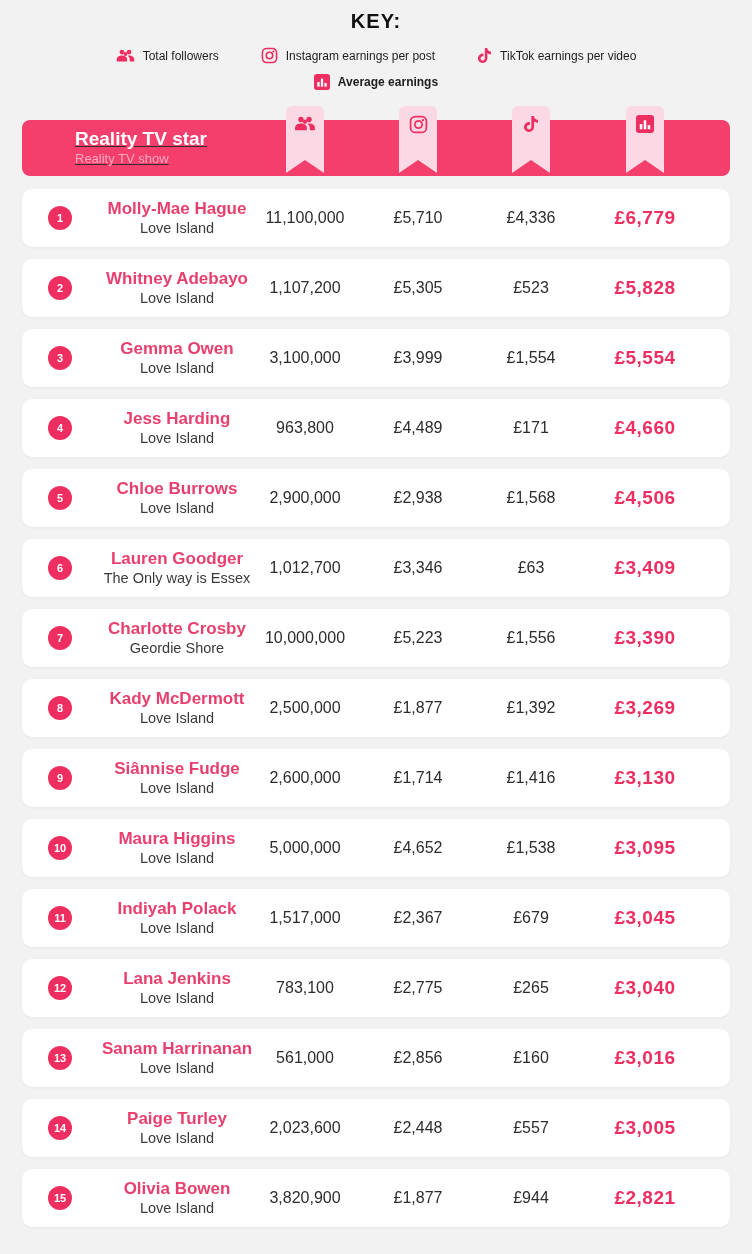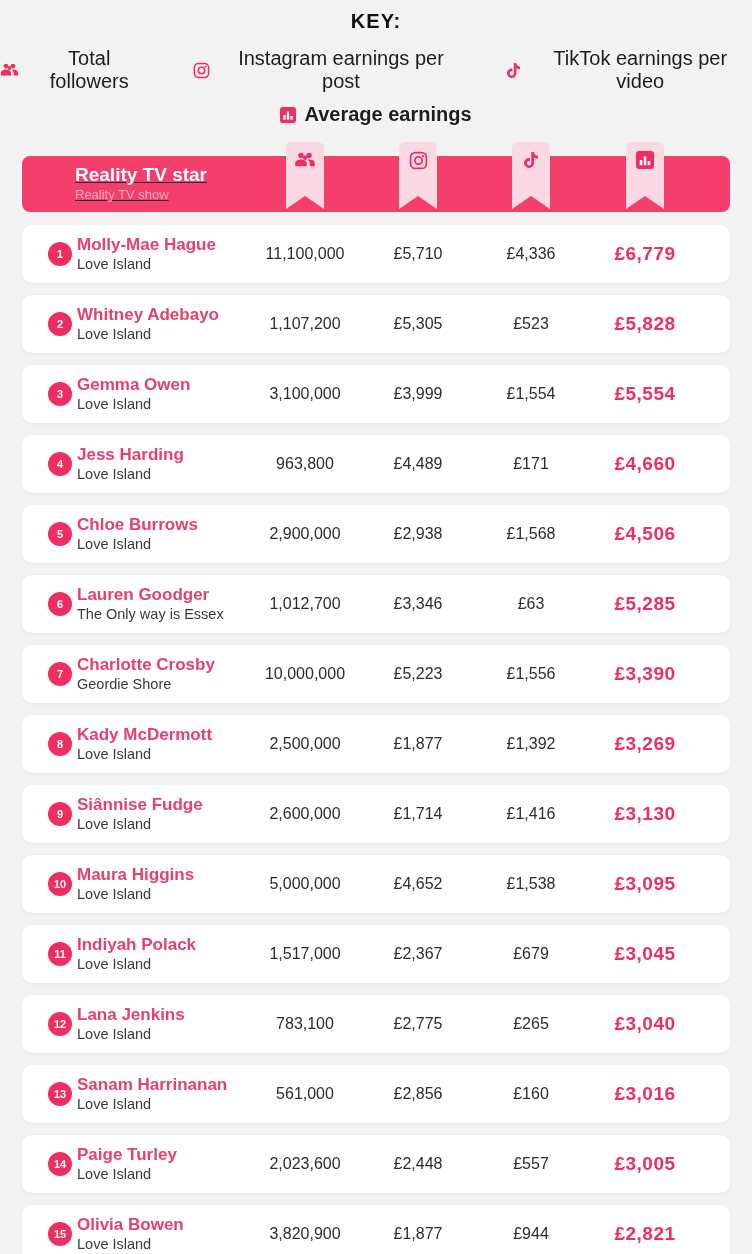--- a/index.html
+++ b/index.html
@@ -17,21 +17,21 @@
     background:var(--page-bg);
     font-family:"Liberation Sans","DejaVu Sans",sans-serif;
     color:var(--text-dark);
     overflow:hidden;
     position:relative;
   }
   
   .key-section{padding-top:10px;text-align:center;}
   .key-title{font-size:20px;font-weight:bold;letter-spacing:1px;color:#111;margin-bottom:14px;}
   .key-row{display:flex;justify-content:center;align-items:center;gap:42px;margin-bottom:10px;}
-  .key-item{display:flex;align-items:center;gap:8px;font-size:20px;color:#1d1d1d;}
+  .key-item{display:flex;align-items:center;gap:8px;font-size:12px;color:#1d1d1d;}
   .key-item.bold{font-weight:bold;}
   .ic{display:inline-flex;align-items:center;justify-content:center;}
   .ic svg{display:block;}
   
   .header-wrap{position:relative;margin:30px 22px 13px;height:56px;}
   .header-bar{
     position:absolute;inset:0;
     background:var(--header-bg);
     border-radius:8px;
     display:flex;flex-direction:column;justify-content:center;
@@ -67,21 +67,21 @@
     background:#ffffff;border-radius:10px;
     box-shadow:0 1px 3px rgba(0,0,0,0.05);
   }
   .rank-badge{
     position:absolute;left:26px;top:50%;transform:translateY(-50%);
     width:24px;height:24px;border-radius:50%;
     background:var(--accent);color:#fff;
     font-size:11px;font-weight:bold;
     display:flex;align-items:center;justify-content:center;
   }
-  .who{position:absolute;left:55px;top:50%;transform:translateY(-50%);line-height:1.2;width:200px;}
+  .who{position:absolute;left:55px;top:50%;transform:translateY(-50%);line-height:1.2;width:200px;text-align:center;}
   .who .name{color:var(--name-pink);font-size:17px;font-weight:bold;display:block;}
   .who .show{color:#3a3a3a;font-size:14.5px;display:block;margin-top:1px;}
   .val{
     position:absolute;top:50%;transform:translate(-50%,-50%);
     font-size:16px;color:#2c2c2c;white-space:nowrap;
   }
   .val.followers{left:283px;}
   .val.instagram{left:396px;}
   .val.tiktok{left:509px;}
   .val.average{left:623px;color:var(--accent);font-weight:bold;font-size:19px;letter-spacing:0.5px;}
@@ -250,21 +250,21 @@
 
   <div class="row-card">
     <span class="rank-badge">6</span>
     <span class="who">
       <span class="name">Lauren Goodger</span>
       <span class="show">The Only way is Essex</span>
     </span>
     <span class="val followers">1,012,700</span>
     <span class="val instagram">£3,346</span>
     <span class="val tiktok">£63</span>
-    <span class="val average">£5,285</span>
+    <span class="val average">£3,409</span>
   </div>
 
   <div class="row-card">
     <span class="rank-badge">7</span>
     <span class="who">
       <span class="name">Charlotte Crosby</span>
       <span class="show">Geordie Shore</span>
     </span>
     <span class="val followers">10,000,000</span>
     <span class="val instagram">£5,223</span>

